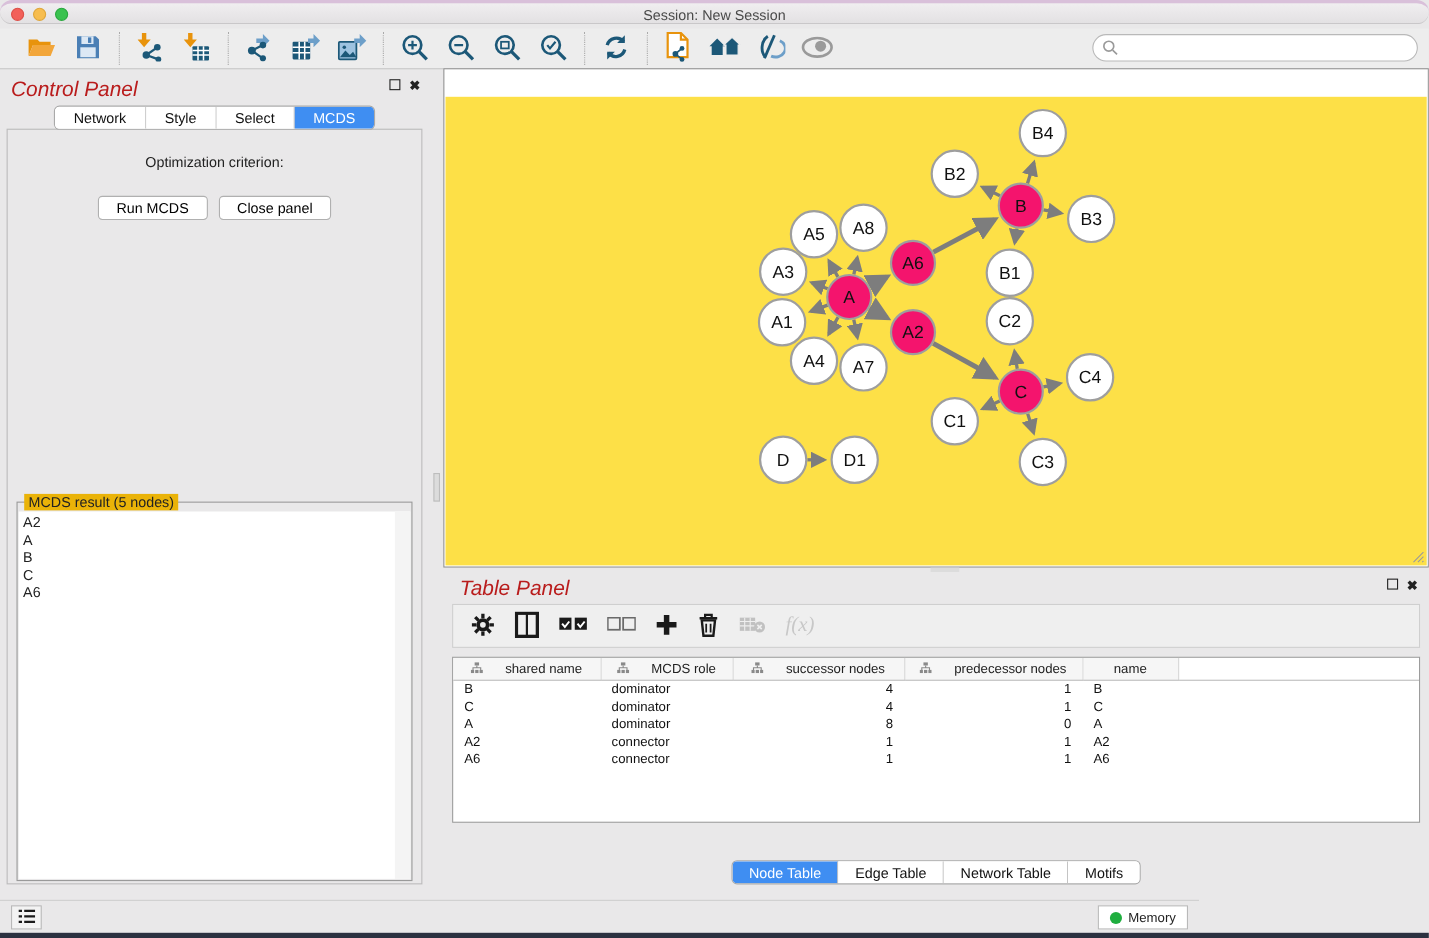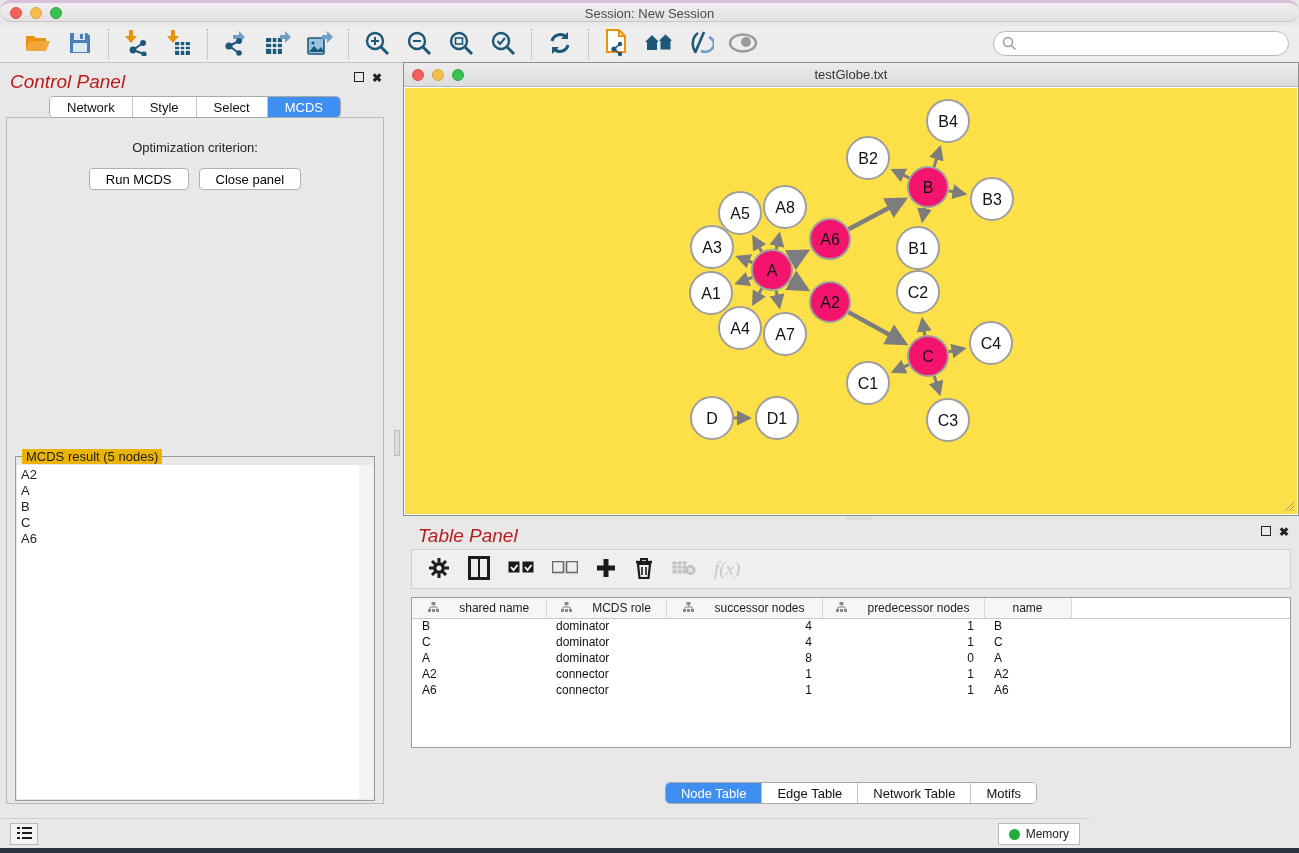--- a/index.html
+++ b/index.html
@@ -72,21 +72,21 @@
     position:relative; margin:9px auto 0 auto; width:312px; height:24px;
     background:#fff; border:1px solid #9e9e9e; border-radius:4px;
     display:flex; align-items:center; padding-left:9px; font-size:13px; cursor:pointer;
   }
   .select-stepper {
     position:absolute; right:-1px; top:-1px; width:20px; height:24px;
     background:linear-gradient(#6aa9f7,#3b82ee); border-radius:0 4px 4px 0;
     display:flex; flex-direction:column; align-items:center; justify-content:center; gap:1px;
   }
   .select-stepper svg { display:block; }
-  .btn-row { display:flex; justify-content:center; gap:10px; margin-top:13px; }
+  .btn-row { display:flex; justify-content:center; gap:10px; margin-top:23px; }
   .push-btn {
     background:#fff; border:1px solid #b0b0b0; border-radius:4px; height:22px;
     padding:0 16px; font-size:13px; font-family:"Liberation Sans", sans-serif; cursor:pointer;
   }
   .group-box {
     position:absolute; left:8px; right:8px; top:338px; bottom:2px;
     border:1px solid #9a9a9a;
   }
   .group-legend {
     position:absolute; left:6px; top:-8px; background:#eab308; padding:0 4px; font-size:13px;
@@ -391,28 +391,20 @@
           <div>C</div>
           <div>A6</div>
         </div>
     </div>
   </div>
 </div>
 
 <div class="vsplit-grip"></div>
 
 <div class="net-window">
-  <div class="net-titlebar">
-    <div class="lights">
-      <div class="light red"></div>
-      <div class="light yellow"></div>
-      <div class="light green"></div>
-    </div>
-    <div class="net-title">testGlobe.txt</div>
-  </div>
   <div class="net-canvas">
     <svg id="graph" width="894" height="428">
         <defs>
           <marker id="arrow" viewBox="0 0 10 10" refX="8" refY="5" markerWidth="5" markerHeight="5" orient="auto-start-reverse">
             <path d="M0 0 L10 5 L0 10 z" fill="#7d7d7d"></path>
           </marker>
         </defs>
         <line x1="356.7197701091396" y1="163.6883405069049" x2="348.7069731878139" y2="149.41554599079348" stroke="#7d7d7d" stroke-width="3" marker-end="url(#arrow)"></line>
         <line x1="371.24392210328523" y1="161.4333005763869" x2="374.3414371956197" y2="146.42226589815078" stroke="#7d7d7d" stroke-width="3" marker-end="url(#arrow)"></line>
         <line x1="347.39133153665693" y1="174.4833437557185" x2="333.1448912844574" y2="169.02220832570868" stroke="#7d7d7d" stroke-width="3" marker-end="url(#arrow)"></line>

